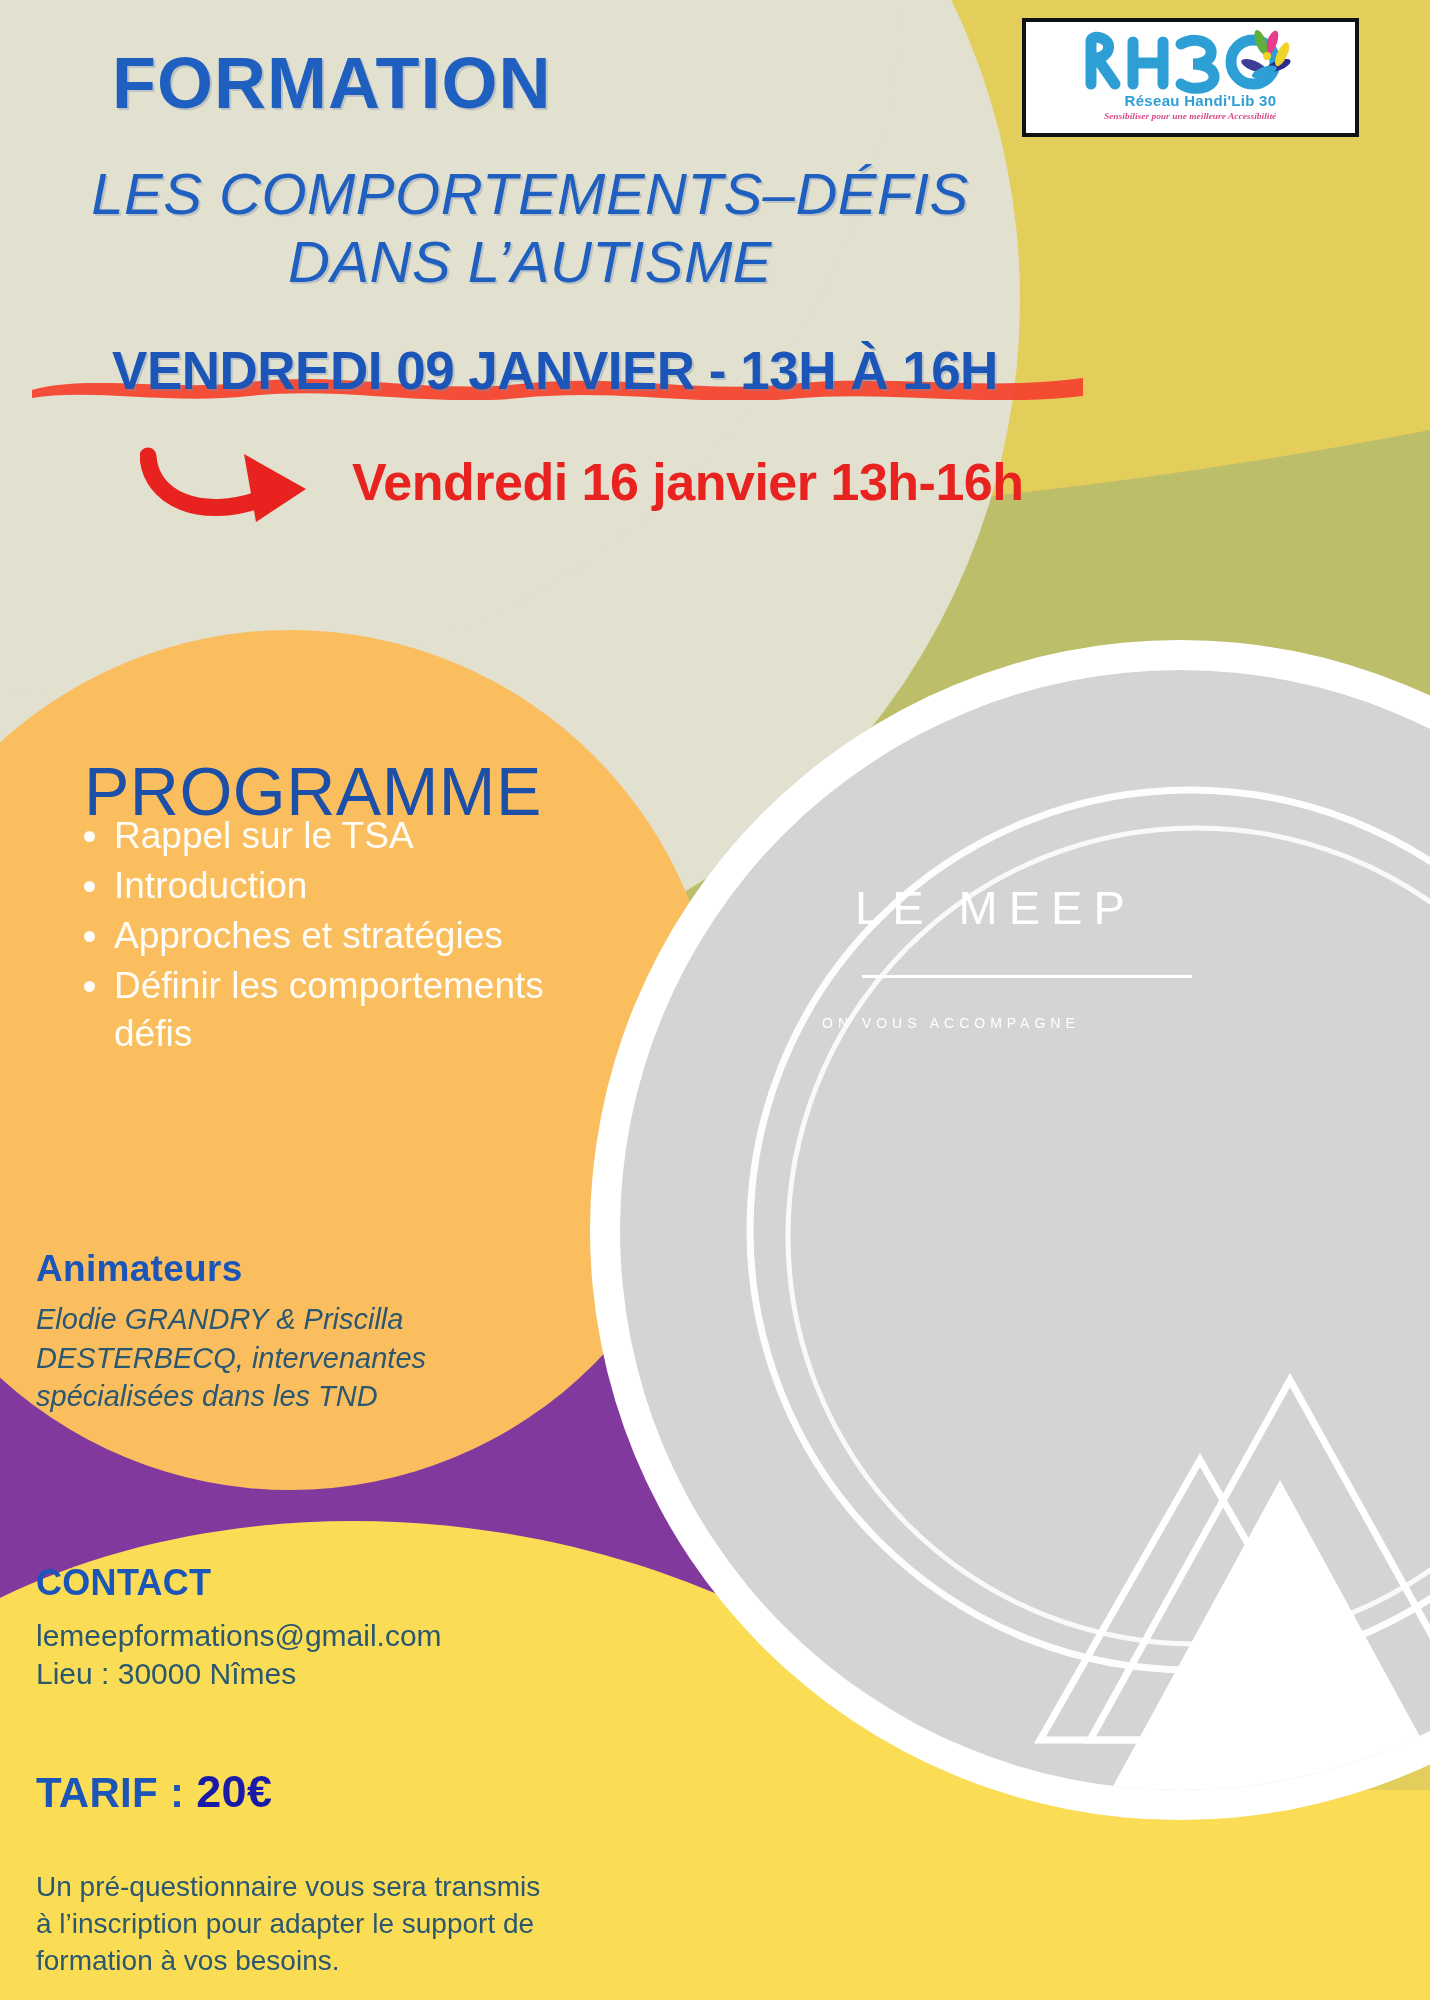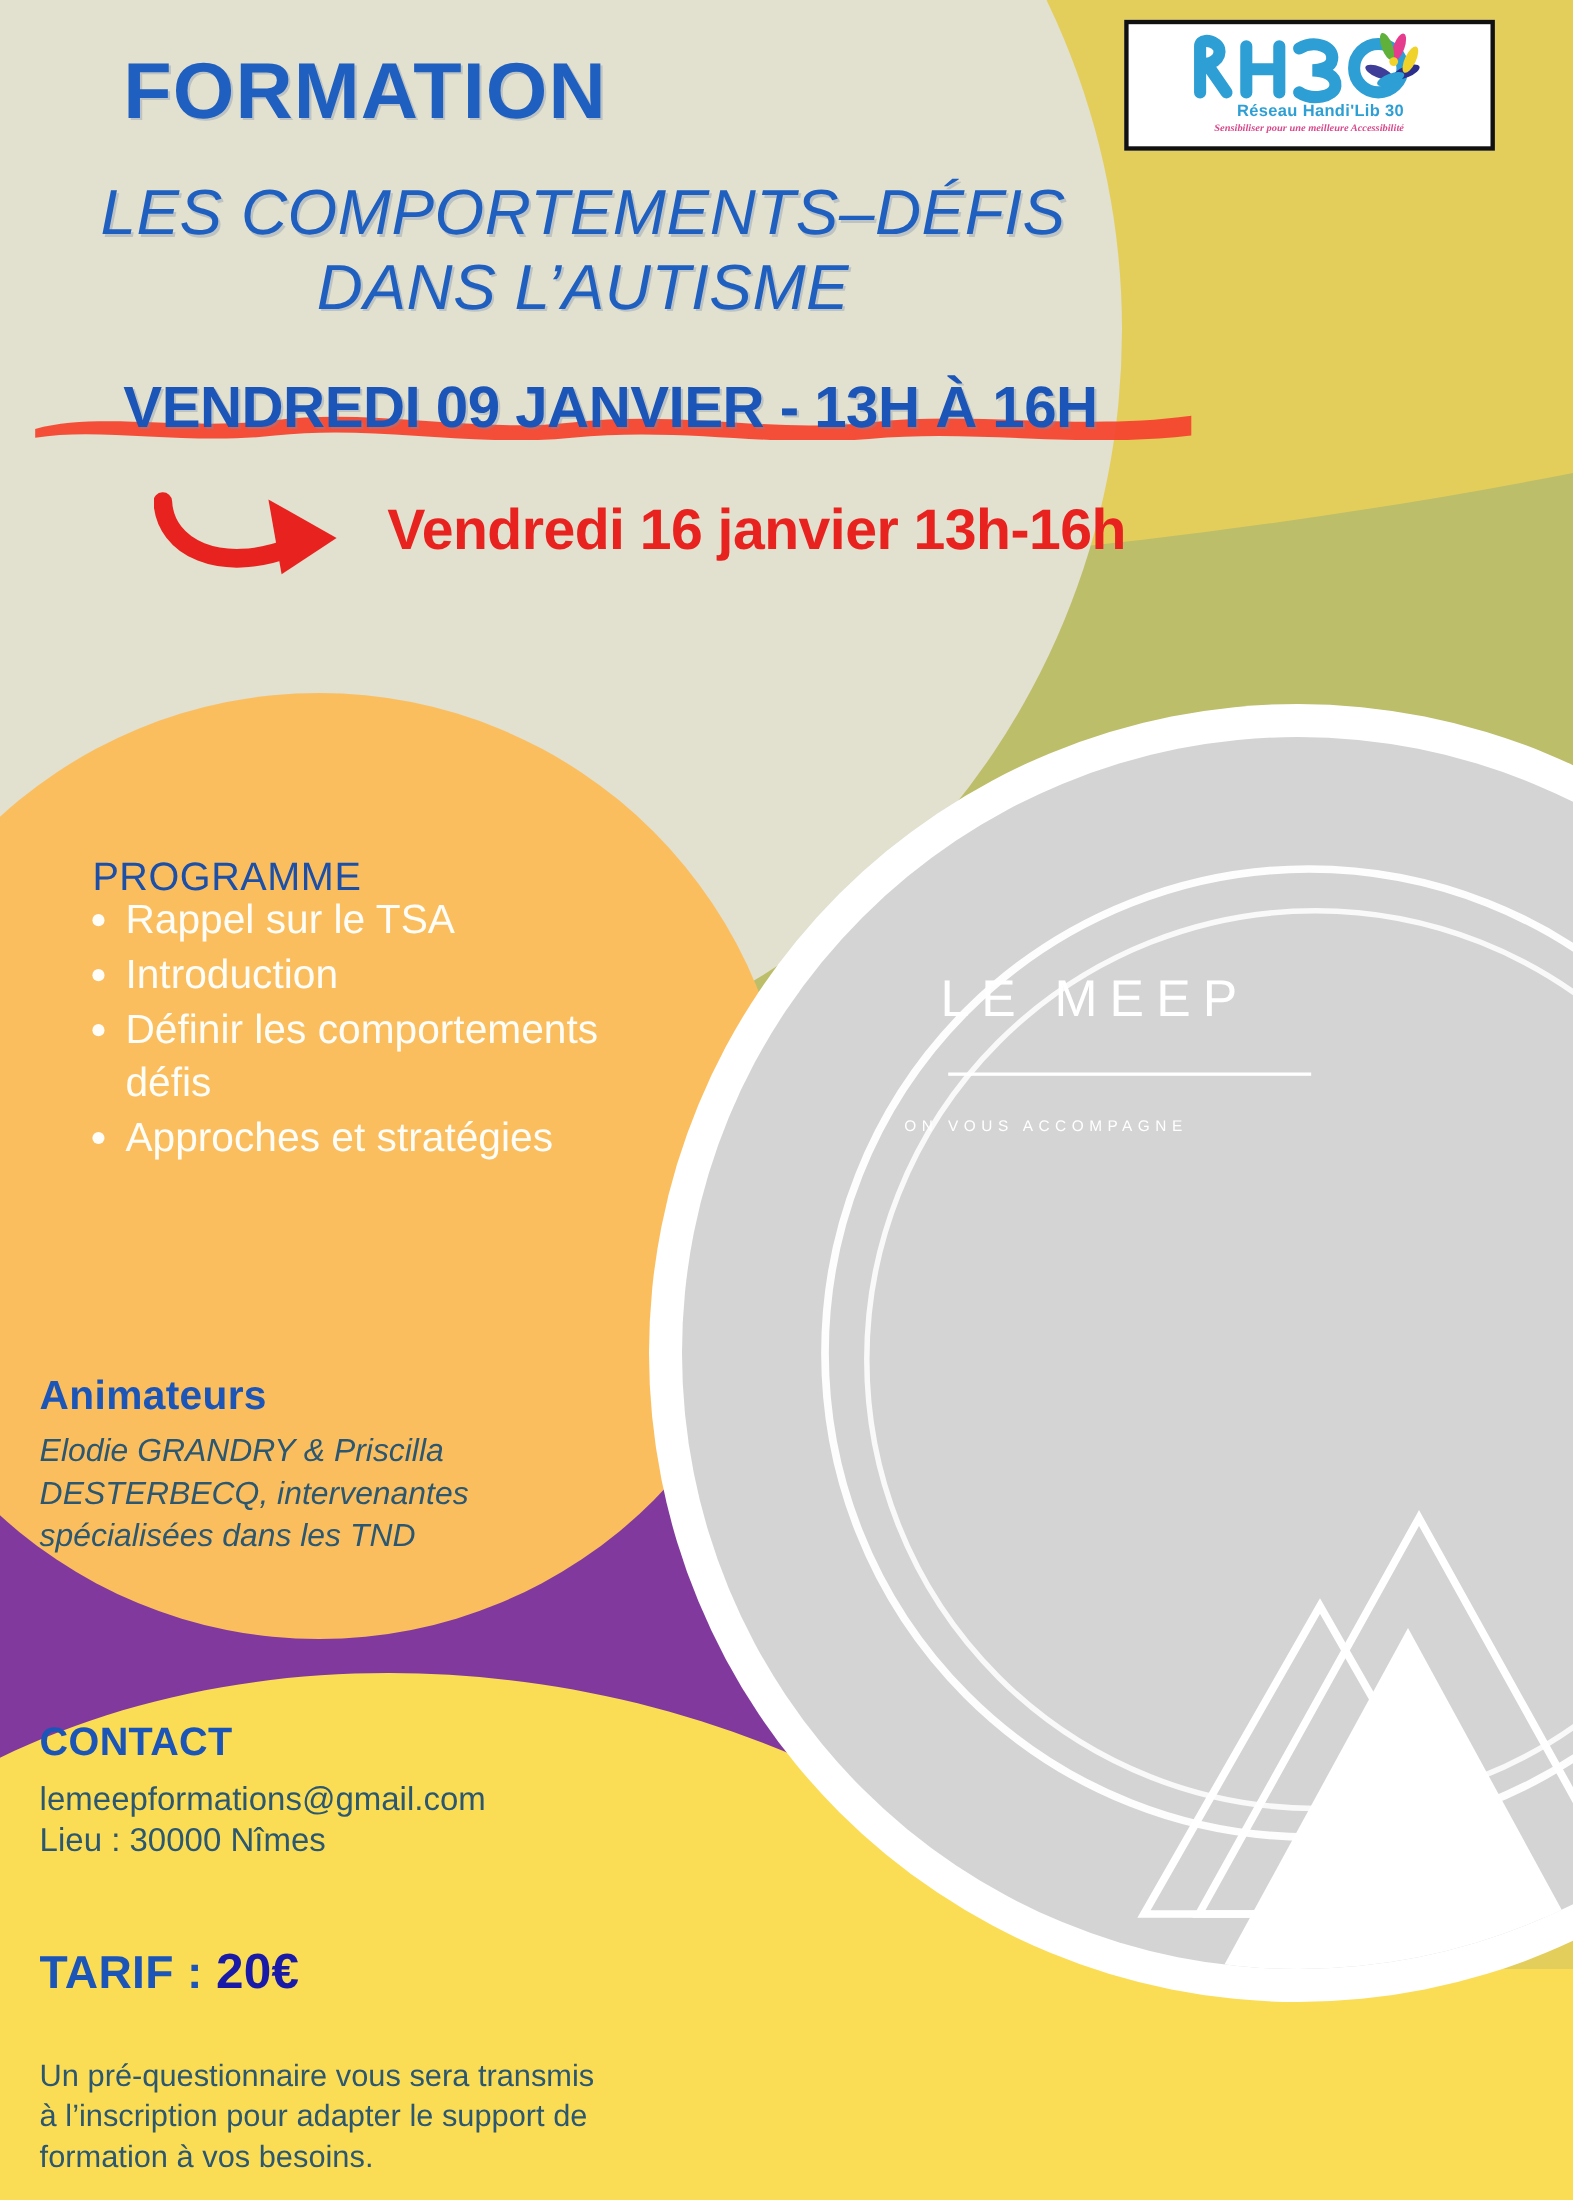--- a/index.html
+++ b/index.html
@@ -109,25 +109,24 @@
     font-size:52px;
     font-weight:bold;
     letter-spacing:-0.5px;
     color:#E8231F;
   }
 
   
   .h-programme{
     position:absolute;
     left:84px; top:752px;
-    font-size:36px;
+    font-size:68px;
     font-weight:400;
     letter-spacing:.5px;
     color:#1B4FA8;
-    margin-top:24px;
   }
   .prog-list{
     position:absolute;
     left:72px; top:812px;
     width:560px;
     margin:0;padding:0;
     list-style:none;
   }
   .prog-list li{
     position:relative;
@@ -333,25 +332,25 @@
     <li>
       <span class="dot"></span>
       <span>Rappel sur le TSA</span>
     </li>
     <li>
       <span class="dot"></span>
       <span>Introduction</span>
     </li>
     <li>
       <span class="dot"></span>
-      <span>Définir les comportements défis</span>
+      <span>Approches et stratégies</span>
     </li>
     <li>
       <span class="dot"></span>
-      <span>Approches et stratégies</span>
+      <span>Définir les comportements défis</span>
     </li>
   </ul>
 
   <div class="h-animateurs">Animateurs</div>
   <div class="p-animateurs">Elodie GRANDRY &amp; Priscilla DESTERBECQ, intervenantes spécialisées dans les TND</div>
 
   <div class="h-contact">CONTACT</div>
   <div class="p-contact">
     <div>lemeepformations@gmail.com</div>
     <div>Lieu : 30000 Nîmes</div>

